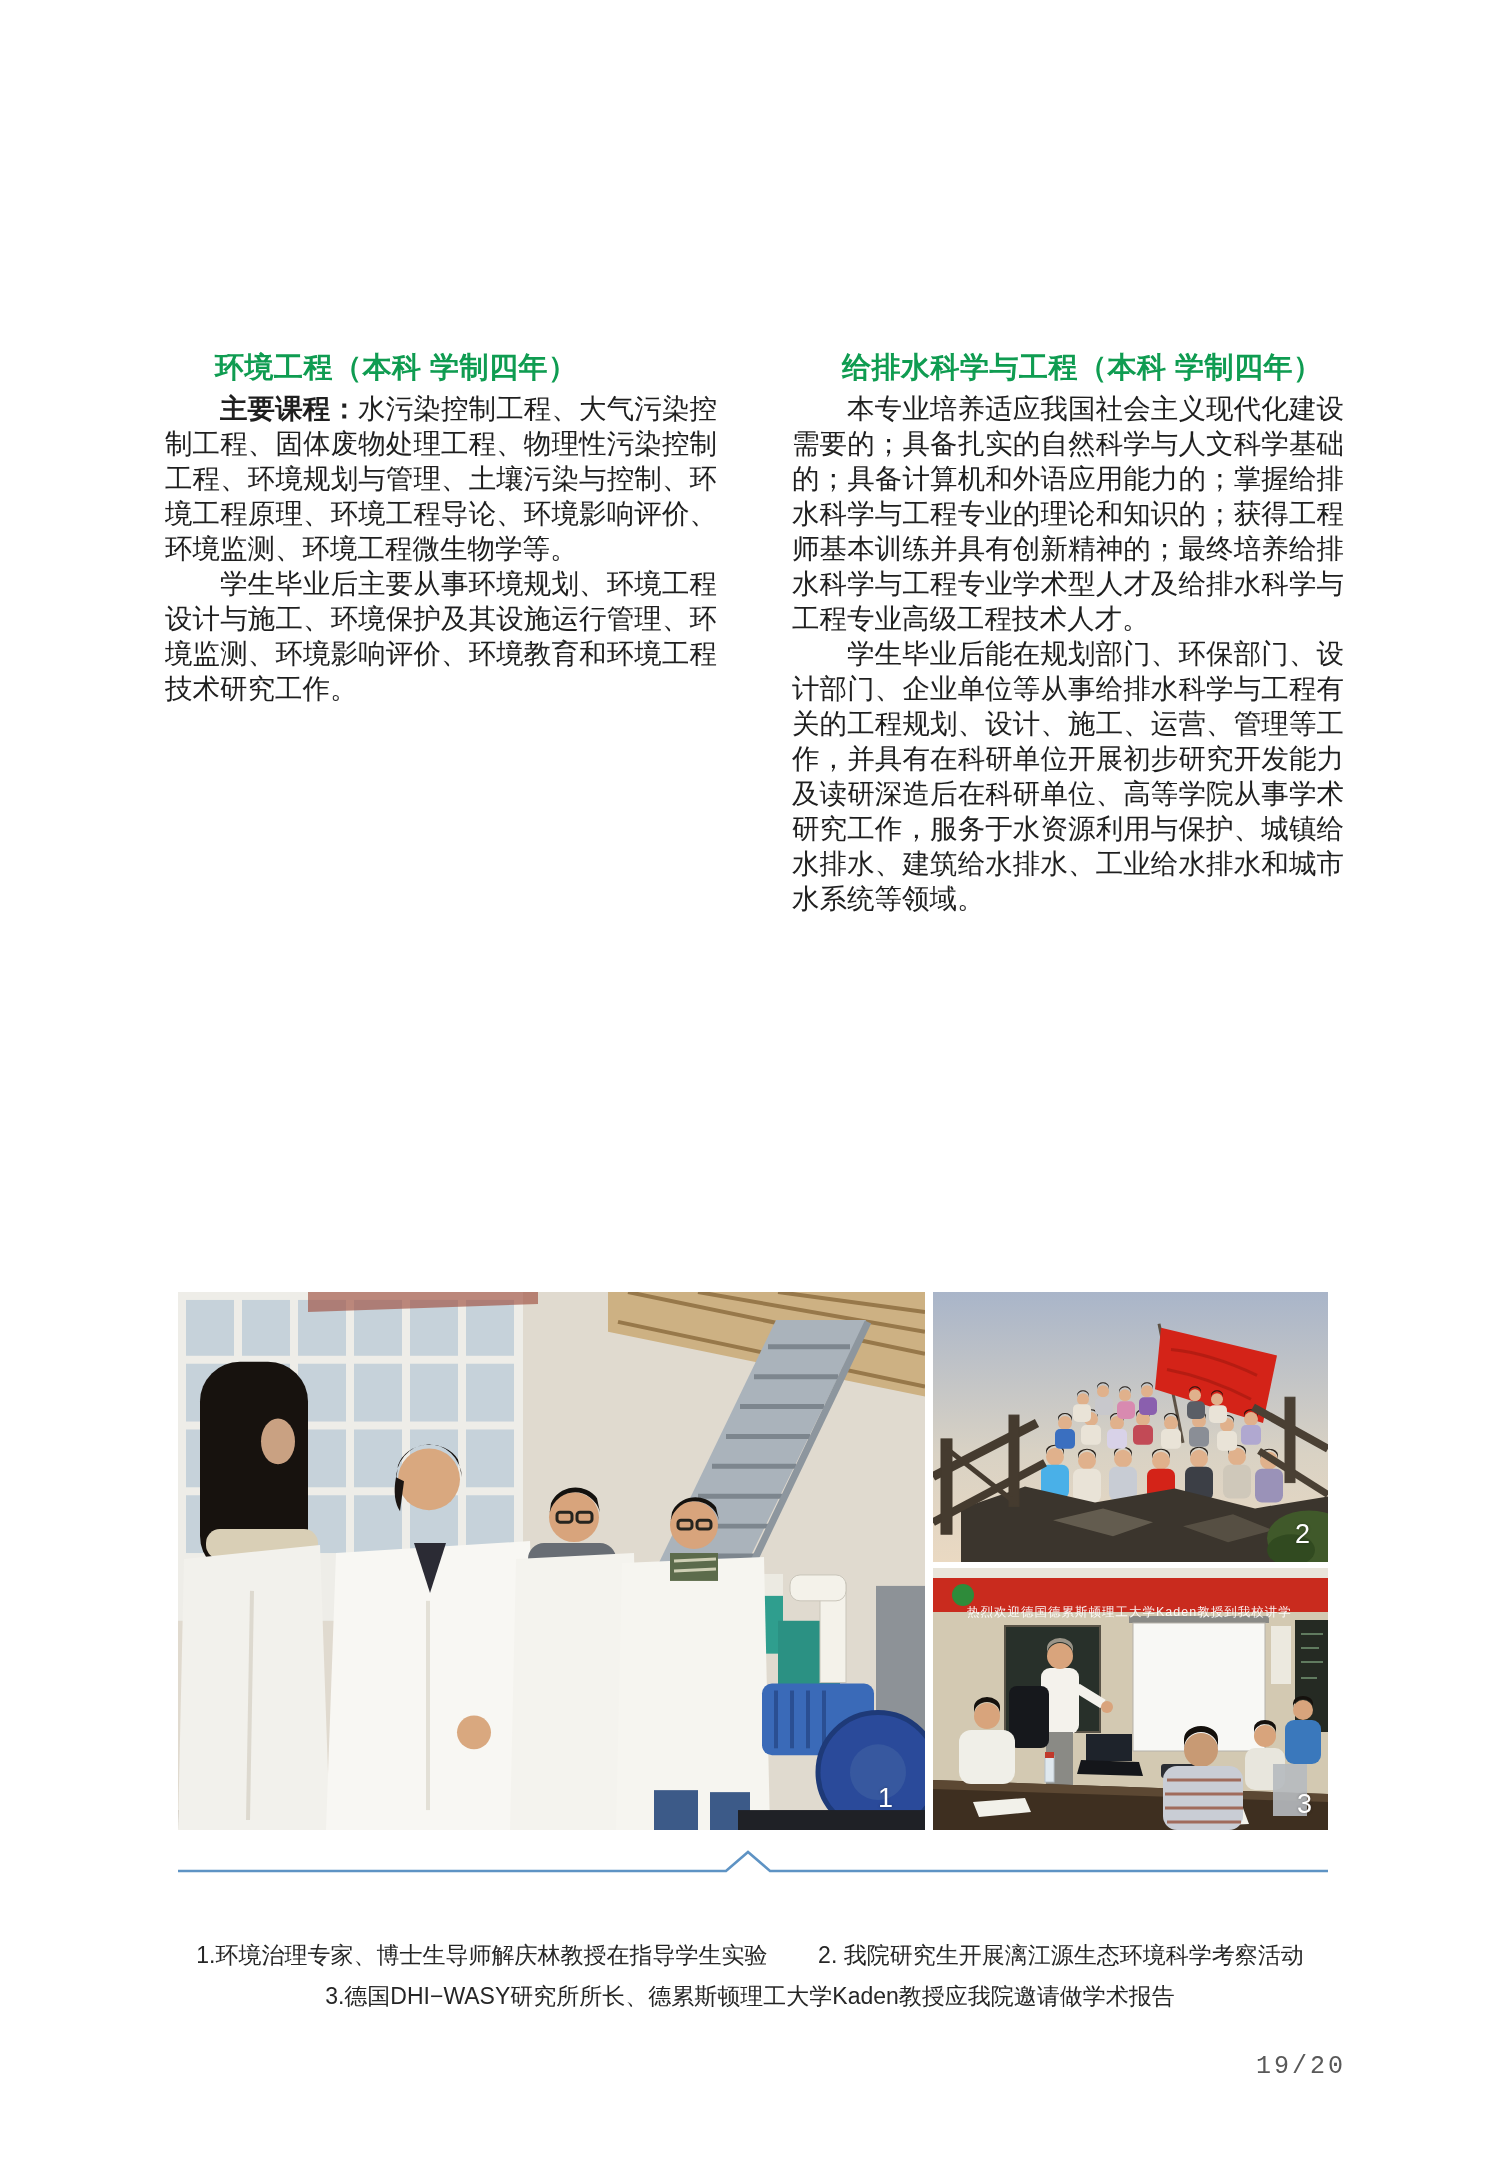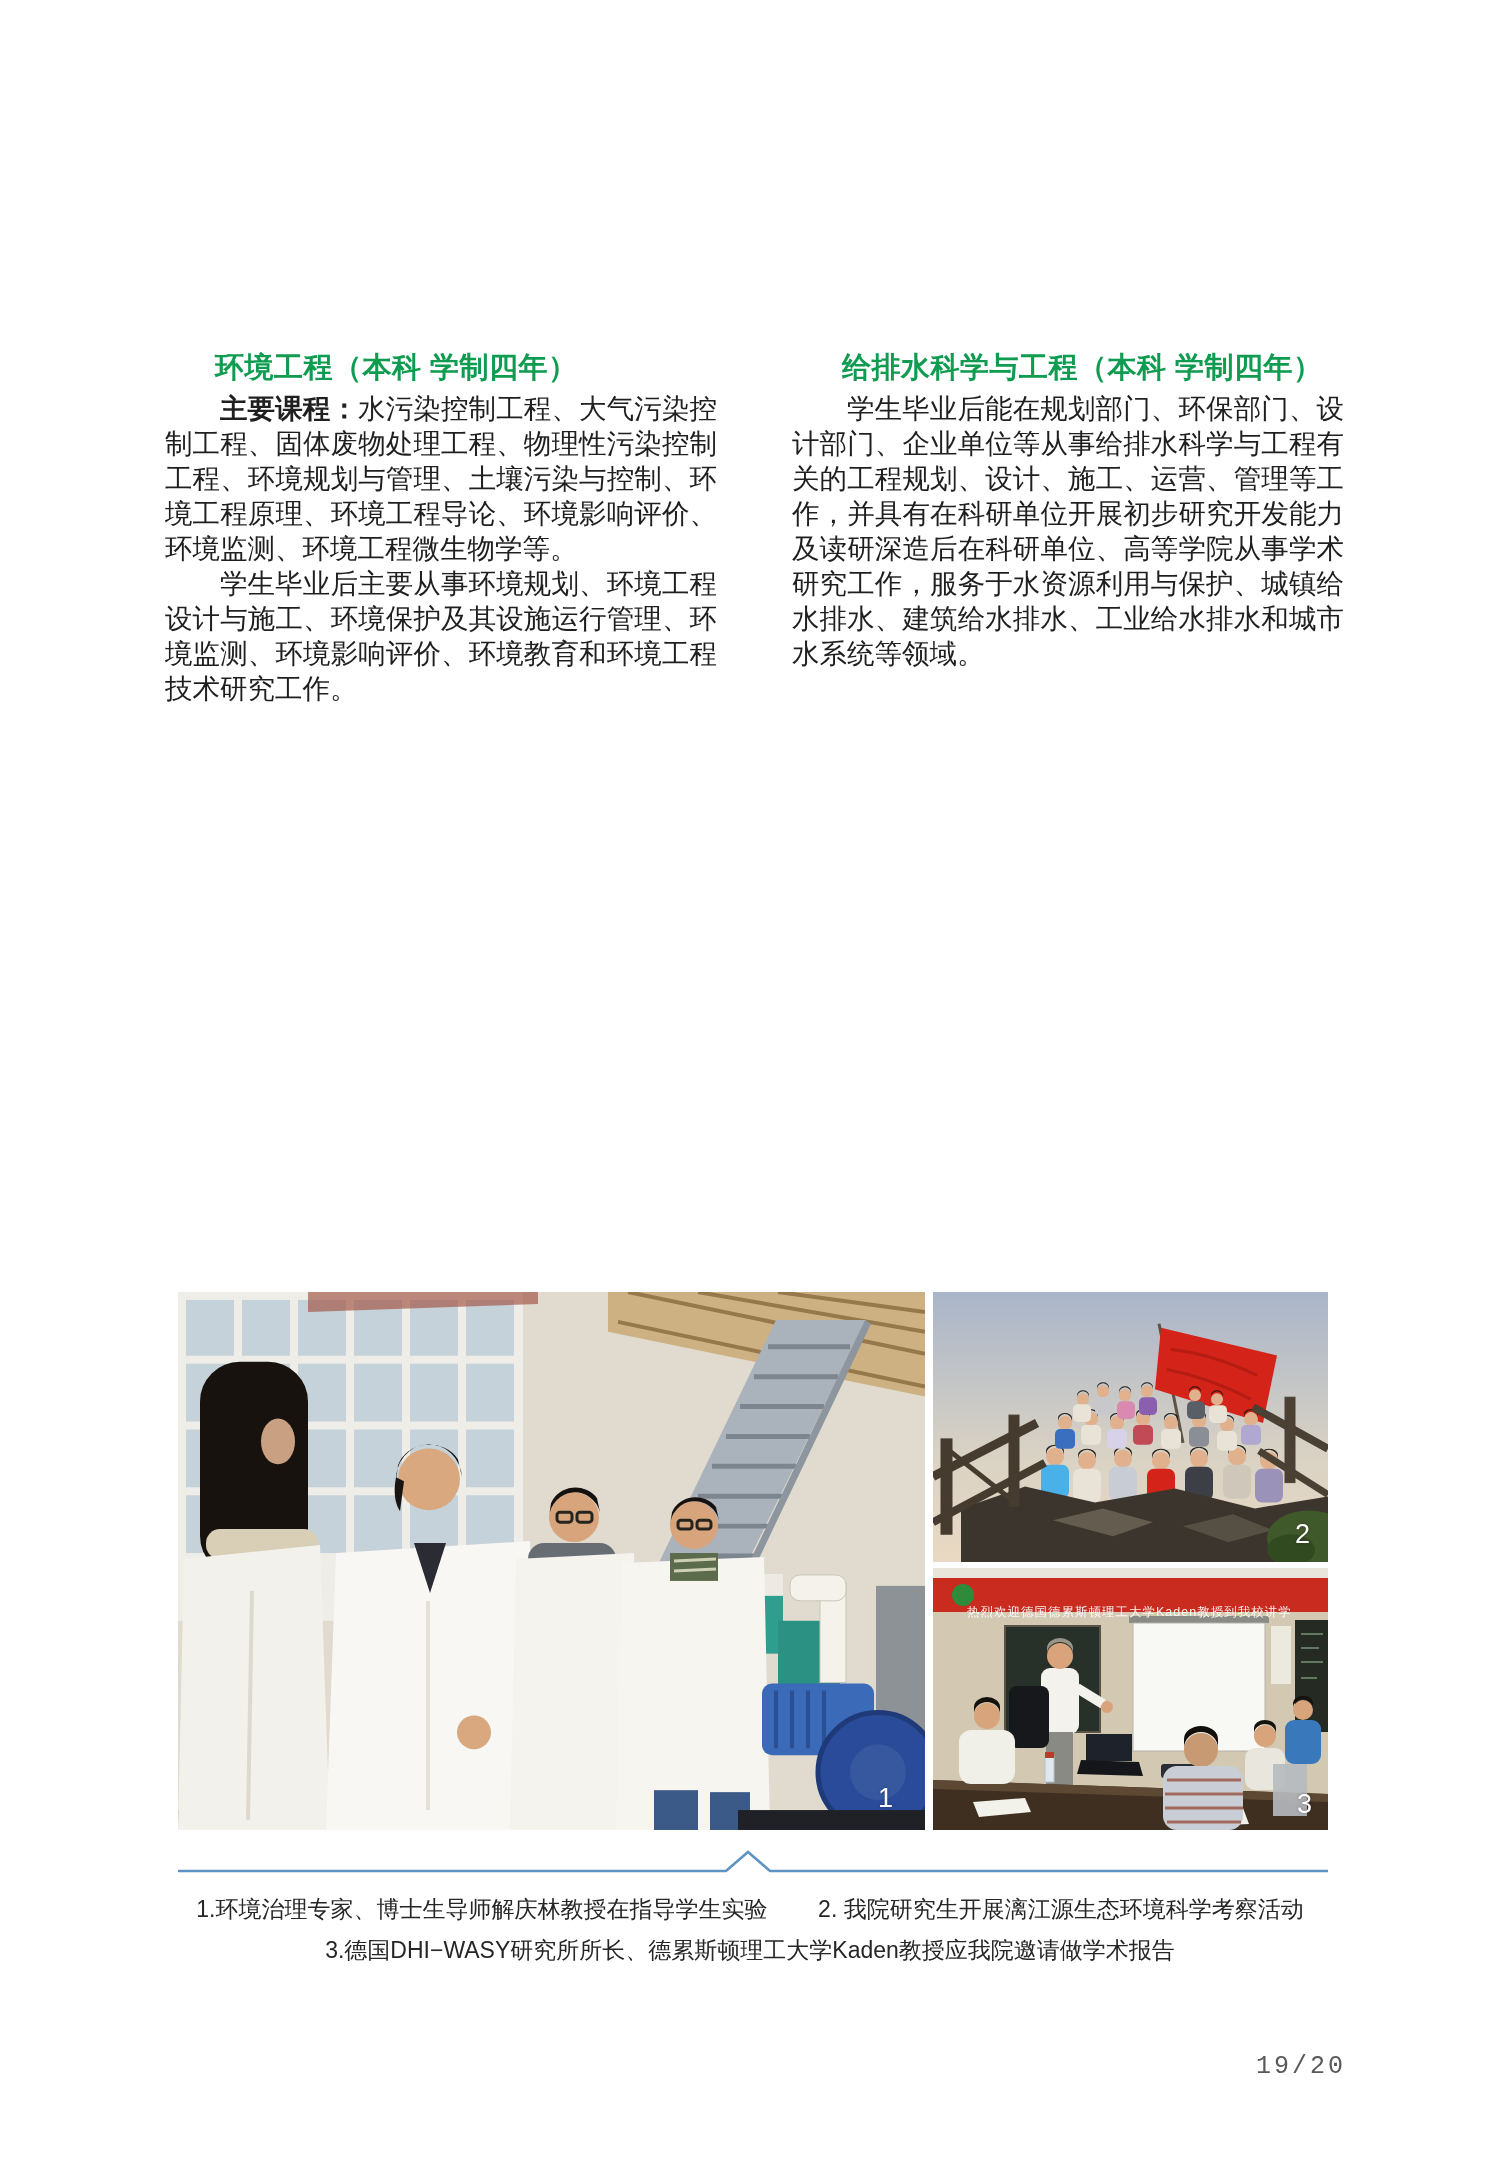--- a/index.html
+++ b/index.html
@@ -25,41 +25,42 @@
   .photo-num{position:absolute;color:#ffffff;font-size:27px;line-height:27px;
              font-family:"Liberation Sans",sans-serif;text-shadow:0 0 3px rgba(0,0,0,.35);}
   #photo1 .photo-num{right:32px;bottom:18px;}
   #photo2 .photo-num{right:18px;bottom:14px;}
   #photo3 .photo-num{right:16px;bottom:12px;}
   .banner-text{position:absolute;left:34px;top:16px;width:356px;color:#fff;
                font-size:12.5px;letter-spacing:1px;white-space:nowrap;overflow:hidden;
                opacity:.92;margin-top:20px;}
   
   .divider{position:absolute;left:0;top:1840px;width:1500px;height:44px;}
-  .captions{position:absolute;left:0;top:1889px;width:1500px;text-align:center;
+  .captions{position:absolute;left:0;top:1935px;width:1500px;text-align:center;
             color:#262626;font-size:23px;line-height:41px;}
   .cap-gap{margin-left:2.2em;}
   
   .page-num{position:absolute;left:1256px;top:2052px;color:#595959;
             font-family:Liberation Mono, monospace;
             font-size:25px;letter-spacing:3px;}
 </style>
 </head>
 <body>
 
 <div class="page">
 
   <section class="col col-left">
     <h2 class="sec-title">环境工程（本科  学制四年）</h2>
     <p class="body-p"><b>主要课程：</b><span>水污染控制工程、大气污染控制工程、固体废物处理工程、物理性污染控制工程、环境规划与管理、土壤污染与控制、环境工程原理、环境工程导论、环境影响评价、环境监测、环境工程微生物学等。</span></p>
     <p class="body-p">学生毕业后主要从事环境规划、环境工程设计与施工、环境保护及其设施运行管理、环境监测、环境影响评价、环境教育和环境工程技术研究工作。</p>
   </section>
 
   <section class="col col-right">
     <h2 class="sec-title">给排水科学与工程（本科  学制四年）</h2>
+    <p class="body-p">本专业培养适应我国社会主义现代化建设需要的；具备扎实的自然科学与人文科学基础的；具备计算机和外语应用能力的；掌握给排水科学与工程专业的理论和知识的；获得工程师基本训练并具有创新精神的；最终培养给排水科学与工程专业学术型人才及给排水科学与工程专业高级工程技术人才。</p>
     <p class="body-p">学生毕业后能在规划部门、环保部门、设计部门、企业单位等从事给排水科学与工程有关的工程规划、设计、施工、运营、管理等工作，并具有在科研单位开展初步研究开发能力及读研深造后在科研单位、高等学院从事学术研究工作，服务于水资源利用与保护、城镇给水排水、建筑给水排水、工业给水排水和城市水系统等领域。</p>
   </section>
 
   <figure class="photo" id="photo1" style="margin:0;">
     <svg viewBox="0 0 747 540" preserveAspectRatio="none">
       <rect width="747" height="540" fill="#e0dacf"></rect>
 
       <rect x="0" y="0" width="345" height="330" fill="#eeede8"></rect>
       <g fill="#c6d2da">
         <rect x="8" y="8" width="48" height="56"></rect>

